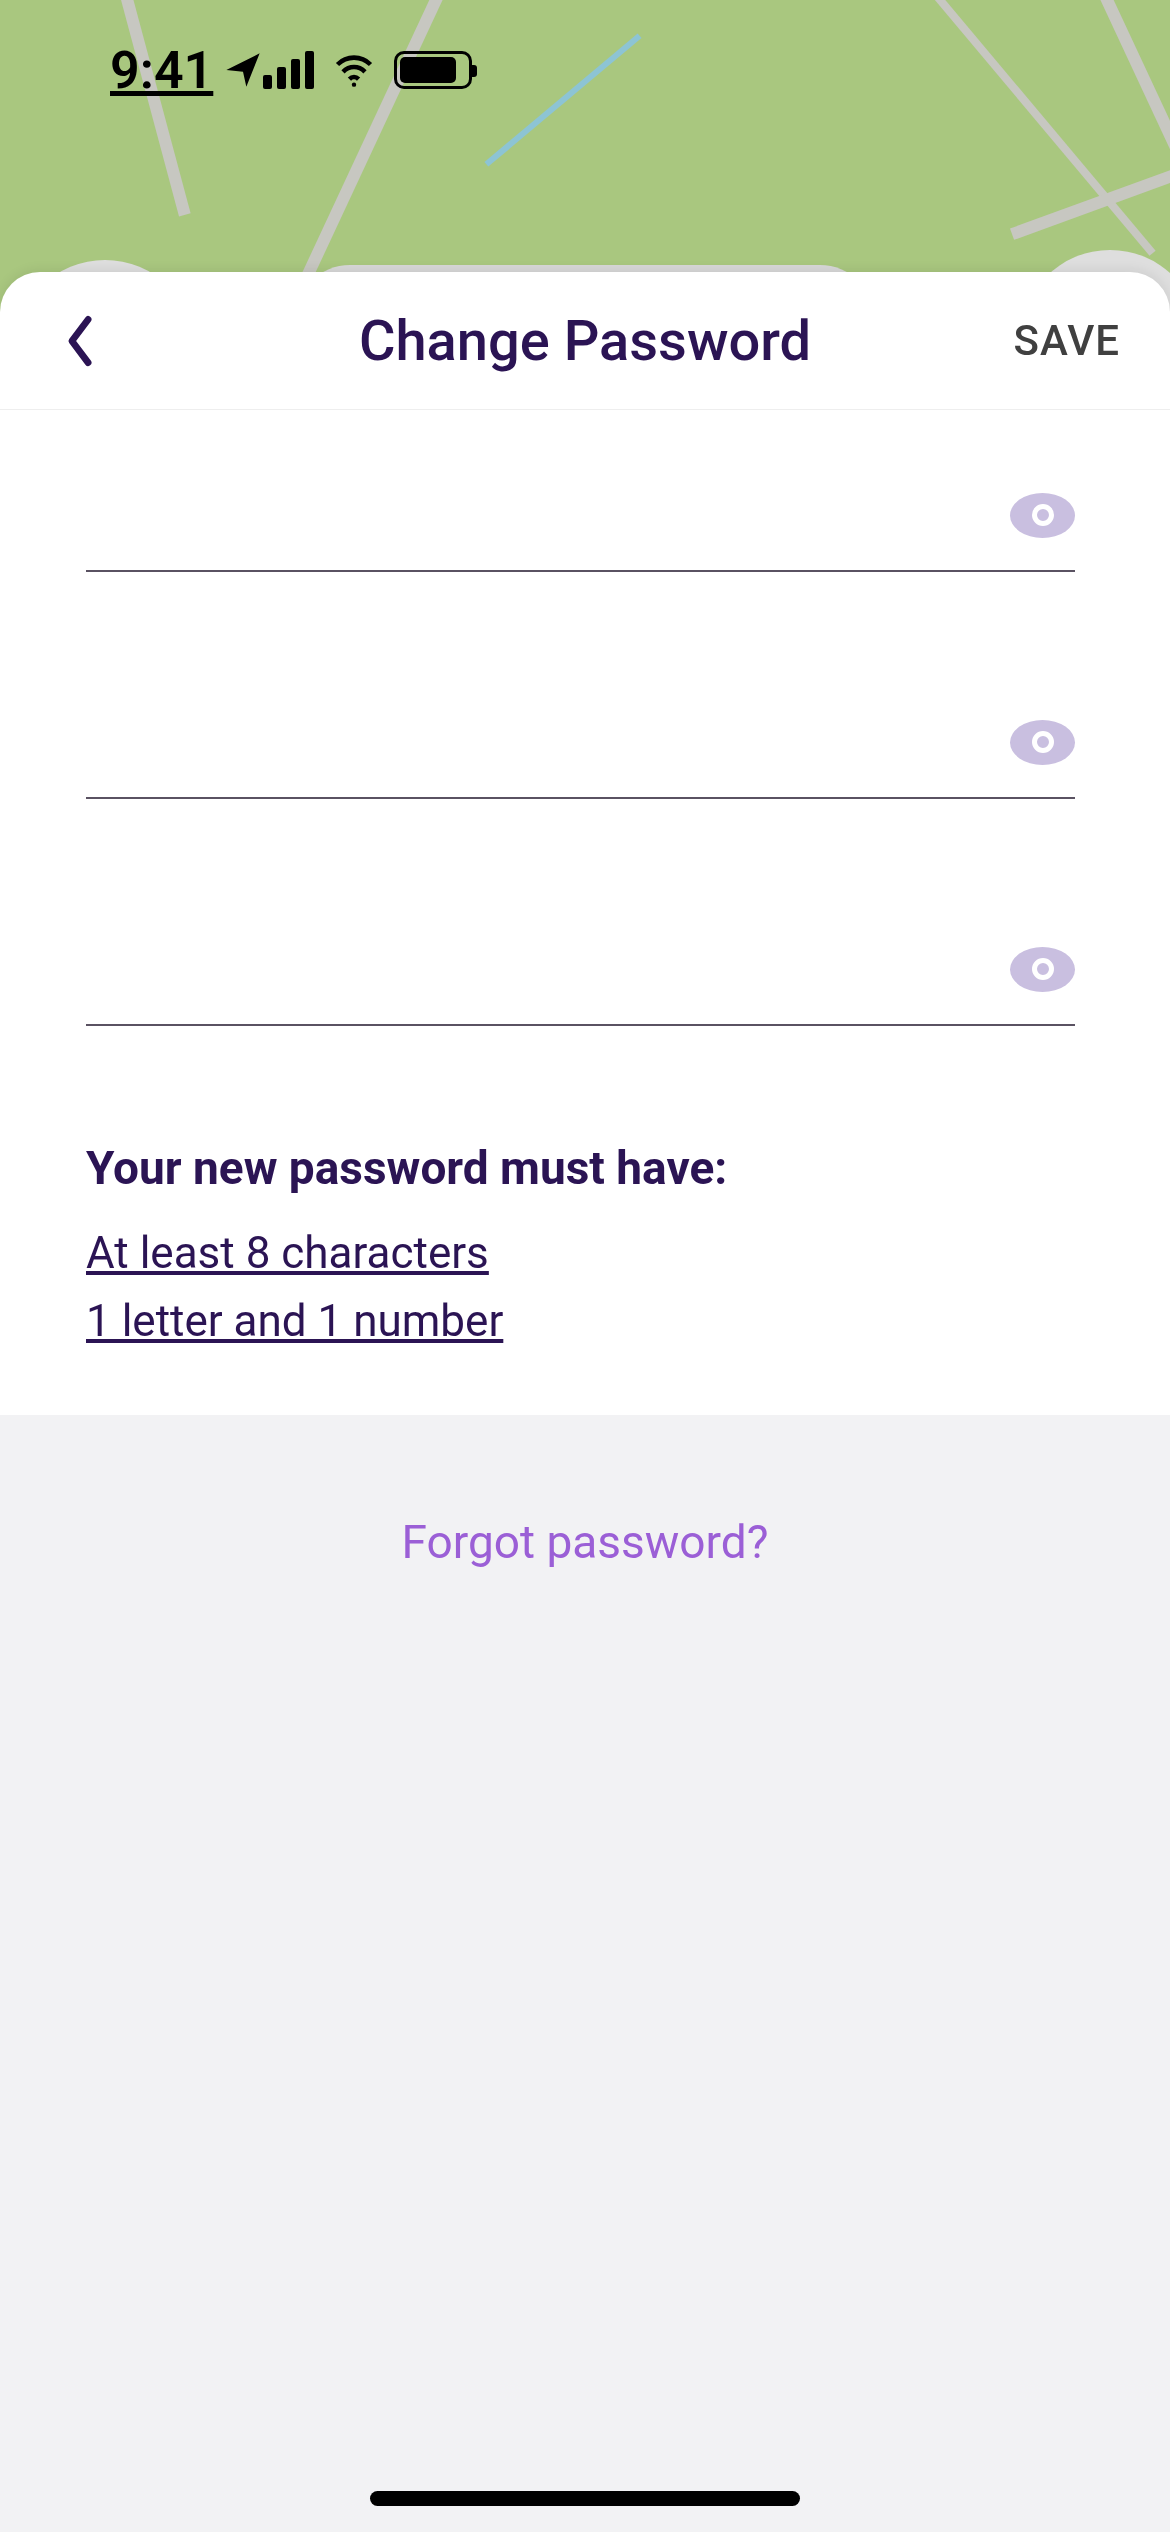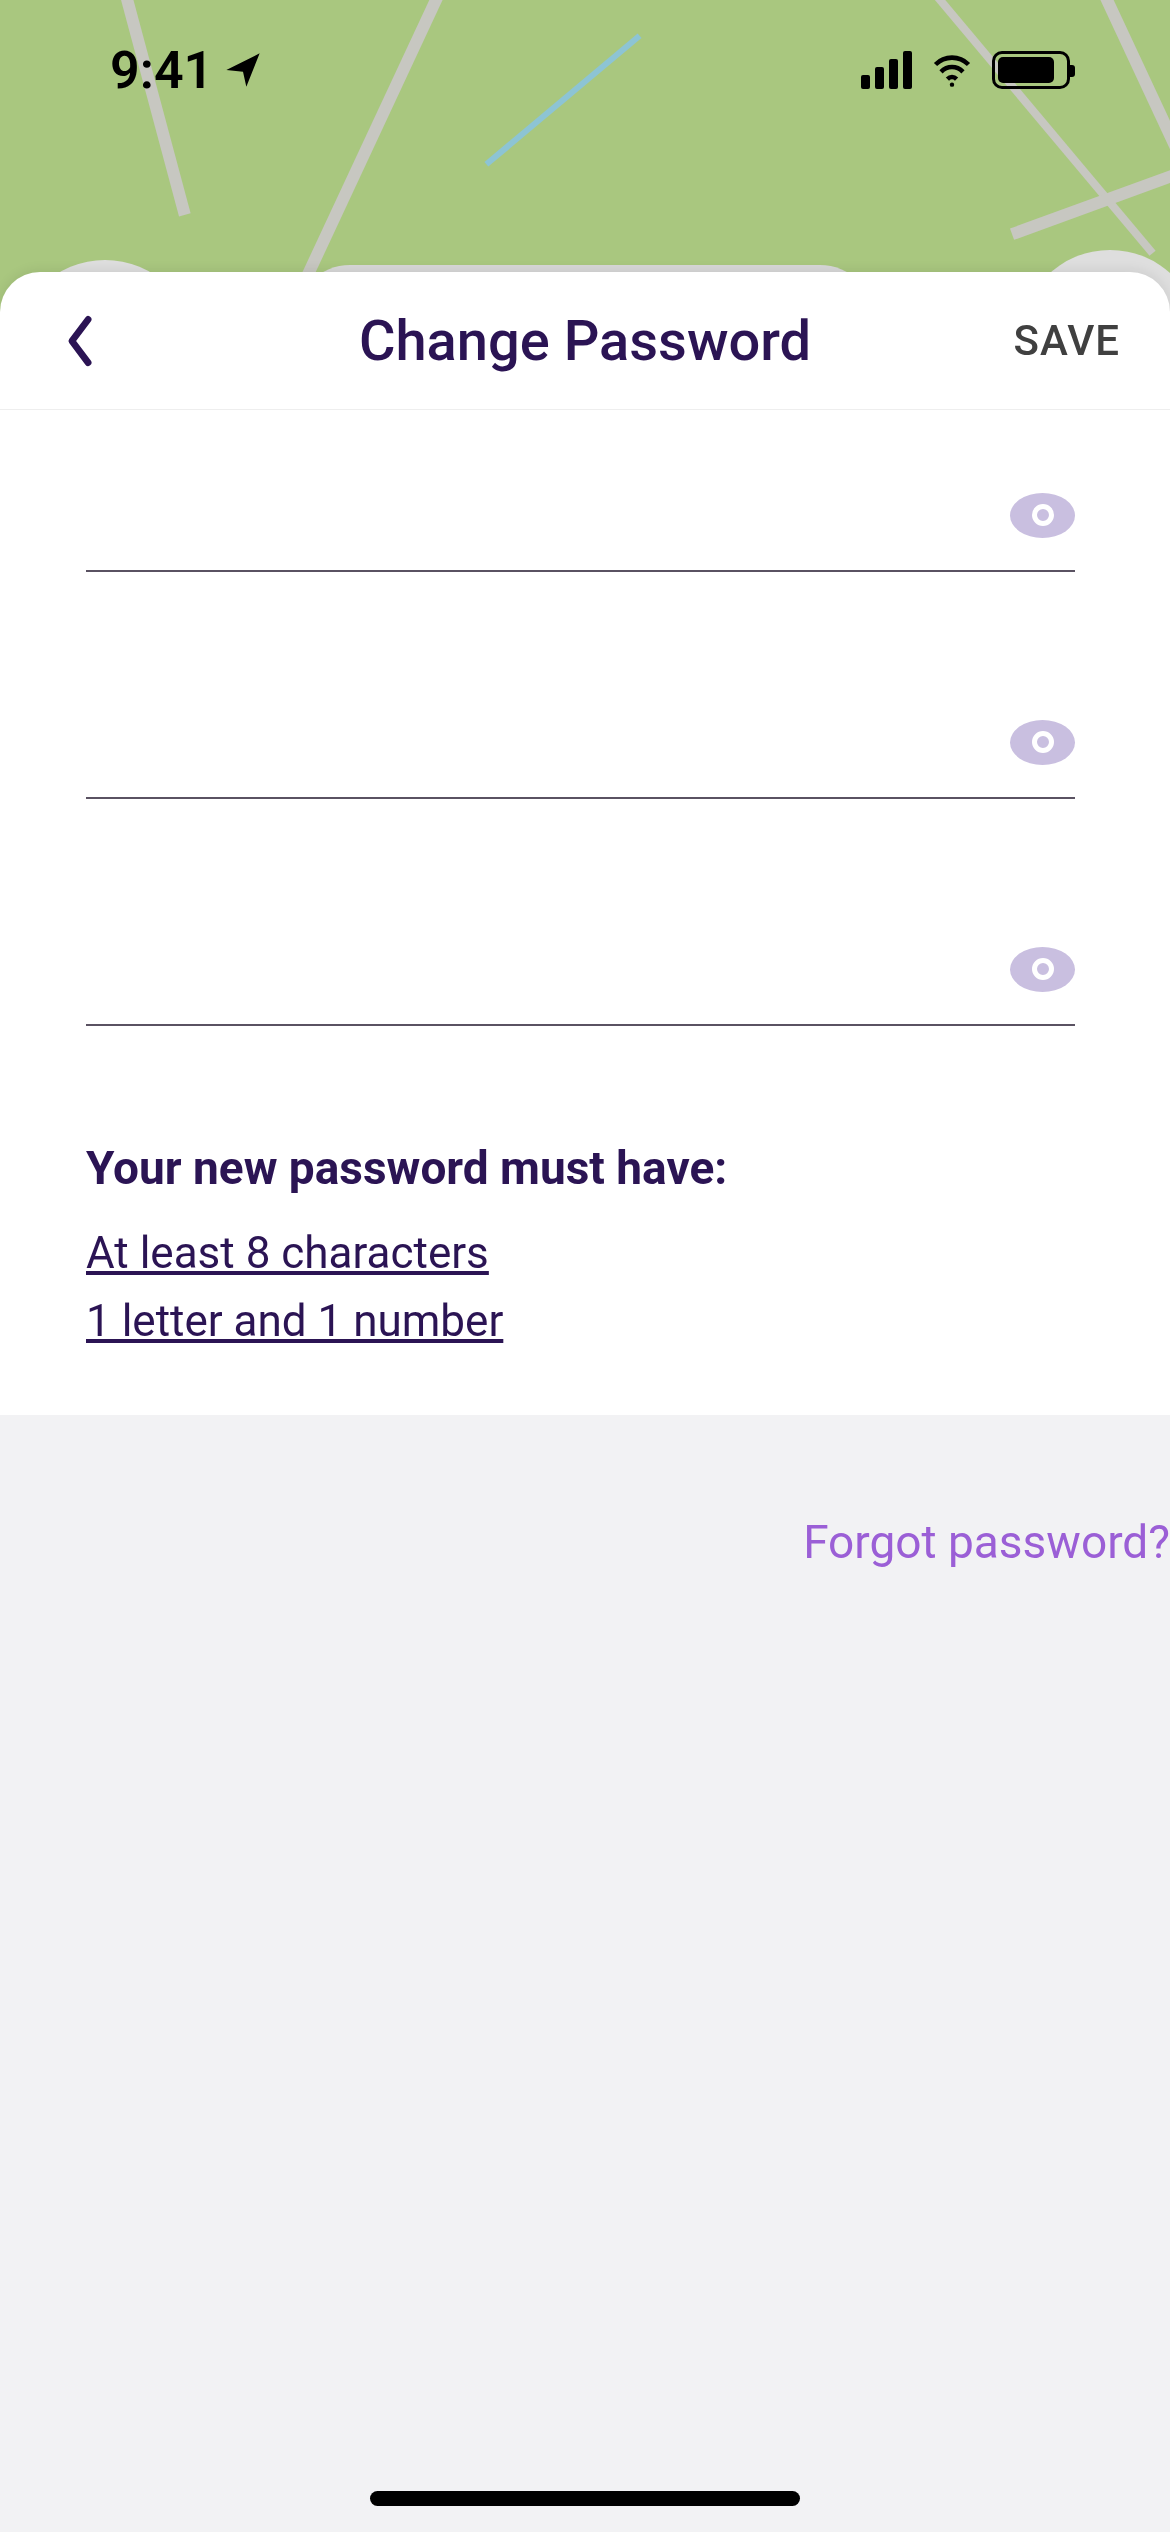--- a/index.html
+++ b/index.html
@@ -50,23 +50,24 @@
       border-radius: 55px;
     }
     .status-bar {
       position: absolute;
       top: 0;
       left: 0;
       width: 100%;
       height: 140px;
       display: flex;
       align-items: center;
-      justify-content: space-between;
+      justify-content: flex-start;
       padding: 0 100px 0 110px;
       z-index: 10;
+      text-decoration: underline;
     }
     .status-time {
       font-size: 52px;
       font-weight: 600;
       color: #000;
       display: flex;
       align-items: center;
       gap: 10px;
     }
     .status-right {
@@ -220,21 +221,21 @@
     .rules-list li {
       font-size: 44px;
       font-weight: 400;
       line-height: 1.55;
       text-decoration: underline;
     }
     .lower-area {
       flex: 1;
       background: #f2f2f4;
       padding-top: 100px;
-      text-align: right;
+      text-align: center;
     }
     .forgot-link {
       font-size: 46px;
       font-weight: 400;
       color: #9b5fd6;
       text-decoration: none;
     }
     .home-indicator {
       position: absolute;
       bottom: 26px;

